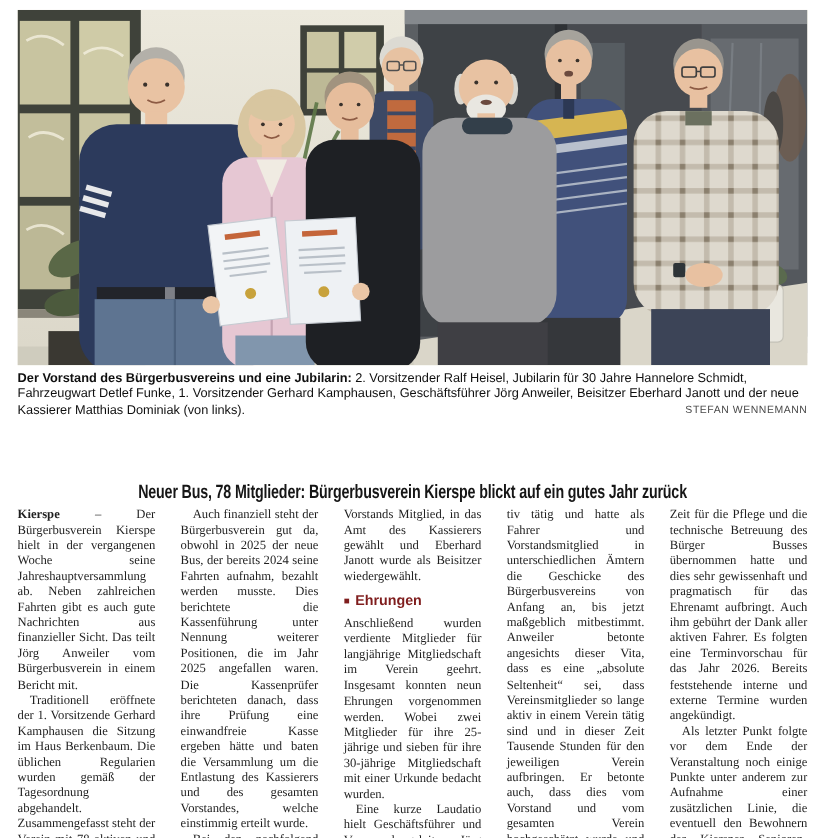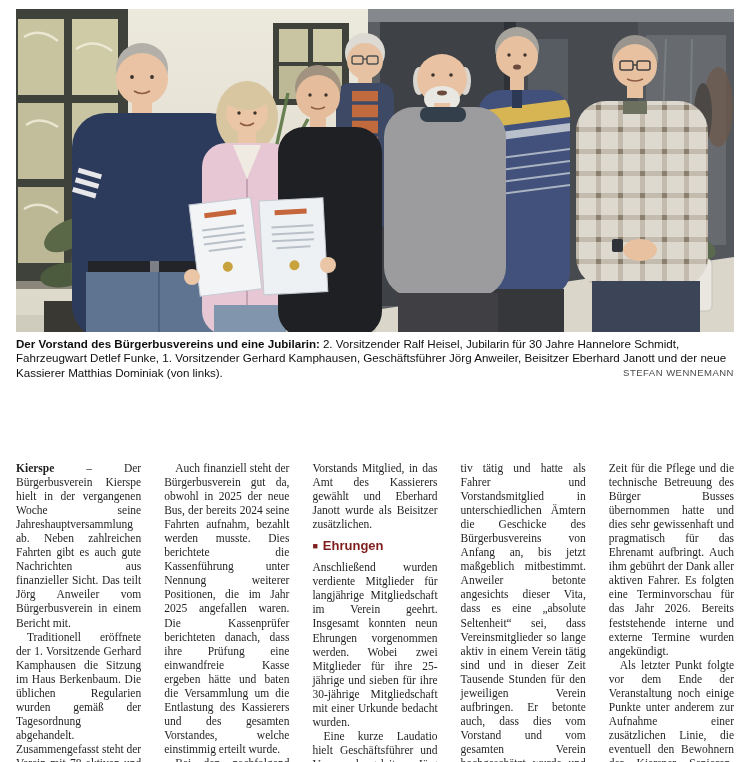--- a/index.html
+++ b/index.html
@@ -245,32 +245,33 @@
         </g>
         <circle cx="176" cy="268" r="8" fill="#eac6a6"></circle>
         <circle cx="312" cy="256" r="8" fill="#eac6a6"></circle>
       </g>
     </svg>
   </div>
 
   <p class="caption"><strong>Der Vorstand des Bürgerbusvereins und eine Jubilarin:</strong><span>2. Vorsitzender Ralf Heisel, Jubilarin für 30 Jahre Hannelore Schmidt, Fahrzeugwart Detlef Funke, 1. Vorsitzender Gerhard Kamphausen, Geschäftsführer Jörg Anweiler, Beisitzer Eberhard Janott und der neue Kassierer Matthias Dominiak (von links).</span></p>
   <div class="credit">STEFAN WENNEMANN</div>
 
+  <h2 class="subheadline"><span>Neuer Bus, 78 Mitglieder: Bürgerbusverein Kierspe blickt auf ein gutes Jahr zurück</span></h2>
 
   <div class="columns">
       <div class="col">
         <p class="lead"><strong>Kierspe </strong>– Der Bürgerbusverein Kierspe hielt in der vergangenen Woche seine Jahreshauptversammlung ab. Neben zahlreichen Fahrten gibt es auch gute Nachrichten aus finanzieller Sicht. Das teilt Jörg Anweiler vom Bürgerbusverein in einem Bericht mit.</p>
         <p class="indent">Traditionell eröffnete der 1. Vorsitzende Gerhard Kamphausen die Sitzung im Haus Berkenbaum. Die üblichen Regularien wurden gemäß der Tagesordnung abgehandelt. Zusammengefasst steht der Verein mit 78 aktiven und passiven Mitgliedern gut da. Darunter sind 20 aktive Fahrer, die den Fahrbetrieb ehrenamtlich aufrechterhalten. Im Jahr 2025, über das in der Jahreshauptversammlung berichtet wurde, beförderte der Verein 8651 Fahr-</p>
       </div>
       <div class="col">
         <p class="indent">Auch finanziell steht der Bürgerbusverein gut da, obwohl in 2025 der neue Bus, der bereits 2024 seine Fahrten aufnahm, bezahlt werden musste. Dies berichtete die Kassenführung unter Nennung weiterer Positionen, die im Jahr 2025 angefallen waren. Die Kassenprüfer berichteten danach, dass ihre Prüfung eine einwandfreie Kasse ergeben hätte und baten die Versammlung um die Entlastung des Kassierers und des gesamten Vorstandes, welche einstimmig erteilt wurde.</p>
         <p class="indent">Bei den nachfolgend anstehenden Vorstandswahlen mussten diesmal nur der Kassenwart und ein Beisitzer gewählt werden. Matthias Dominiak wurde hierbei, als neues</p>
       </div>
       <div class="col">
-        <p class="cont">Vorstands Mitglied, in das Amt des Kassierers gewählt und Eberhard Janott wurde als Beisitzer zusätzlichen.</p>
+        <p class="cont">Vorstands Mitglied, in das Amt des Kassierers gewählt und Eberhard Janott wurde als Beisitzer wiedergewählt.</p>
         <h3 class="subhead"><span class="sq">■</span>Ehrungen</h3>
         <p class="cont">Anschließend wurden verdiente Mitglieder für langjährige Mitgliedschaft im Verein geehrt. Insgesamt konnten neun Ehrungen vorgenommen werden. Wobei zwei Mitglieder für ihre 25-jährige und sieben für ihre 30-jährige Mitgliedschaft mit einer Urkunde bedacht wurden.</p>
         <p class="indent">Eine kurze Laudatio hielt Geschäftsführer und Versammlungsleiter Jörg Anweiler anschließend auf den in 2025 aus privaten Gründen aus dem Amt geschiedenen Wolfgang Hamann. Er war als Gründungsmitglied seit 1993 im Verein ak-</p>
       </div>
       <div class="col">
         <p class="cont">tiv tätig und hatte als Fahrer und Vorstandsmitglied in unterschiedlichen Ämtern die Geschicke des Bürgerbusvereins von Anfang an, bis jetzt maßgeblich mitbestimmt. Anweiler betonte angesichts dieser Vita, dass es eine „absolute Seltenheit“ sei, dass Vereinsmitglieder so lange aktiv in einem Verein tätig sind und in dieser Zeit Tausende Stunden für den jeweiligen Verein aufbringen. Er betonte auch, dass dies vom Vorstand und vom gesamten Verein hochgeschätzt wurde und er bedankte sich dafür im Namen aller.</p>
         <p class="indent">Eine zweite Belobigung ging an diesem Abend an der Fahrzeugwart Detlef Funke, der neben seinen Einsätzen als aktiver Fahrer auf den Kita-/Schullinien und der Stadtline, seine</p>
       </div>
       <div class="col">
         <p class="cont">Zeit für die Pflege und die technische Betreuung des Bürger Busses übernommen hatte und dies sehr gewissenhaft und pragmatisch für das Ehrenamt aufbringt. Auch ihm gebührt der Dank aller aktiven Fahrer. Es folgten eine Terminvorschau für das Jahr 2026. Bereits feststehende interne und externe Termine wurden angekündigt.</p>

